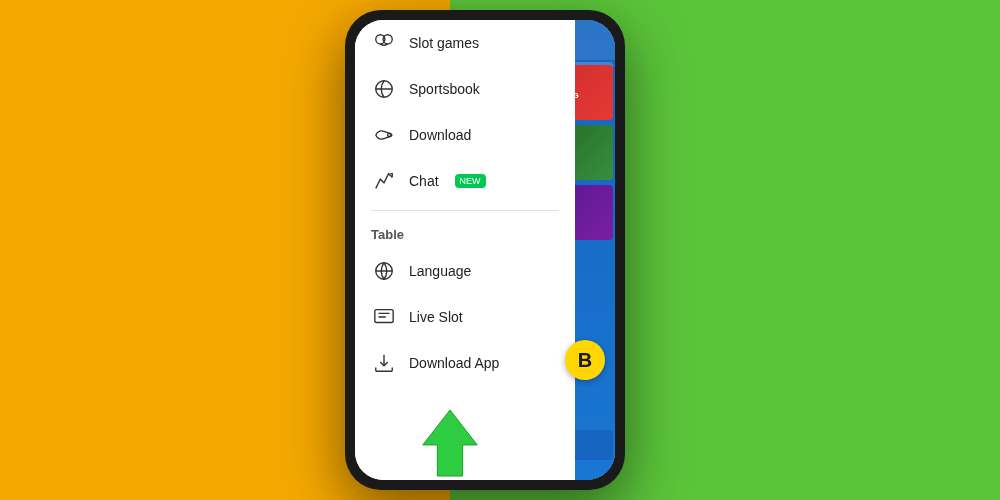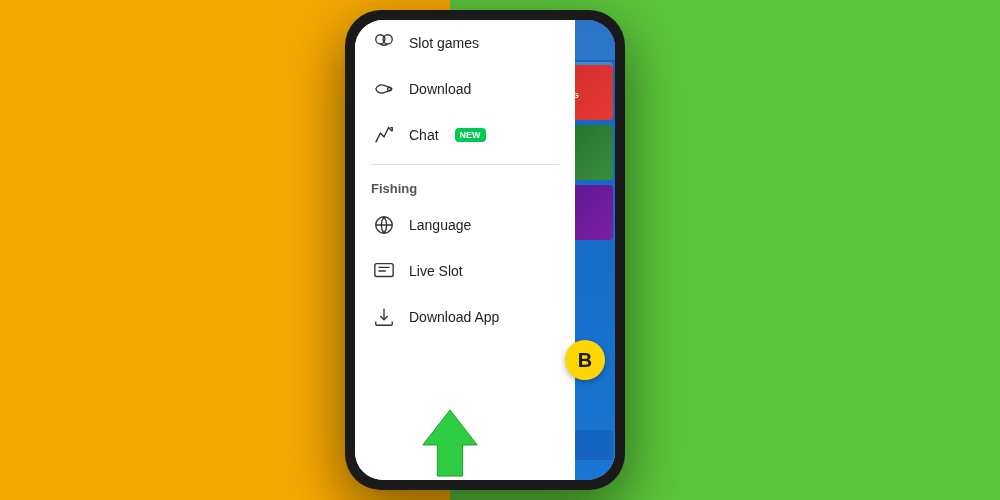--- a/index.html
+++ b/index.html
@@ -94,21 +94,21 @@
       align-items: center;
       justify-content: center;
       font-size: 16px;
       flex-shrink: 0;
     }
 
     .new-badge {
       background: #00C853;
       color: #fff;
       font-size: 9px;
-      font-weight: 700;
+      font-weight: 400;
       padding: 2px 5px;
       border-radius: 4px;
       margin-left: 4px;
       text-transform: uppercase;
     }
 
     .divider {
       height: 1px;
       background: #e0e0e0;
       margin: 6px 16px;
@@ -334,20 +334,30 @@
             <svg width="22" height="22" viewBox="0 0 24 24" fill="none" stroke="#333" stroke-width="1.5">
               <circle cx="8" cy="8" r="5" stroke="#333" stroke-width="1.5"></circle>
               <circle cx="16" cy="8" r="5" stroke="#333" stroke-width="1.5"></circle>
               <path d="M8 13 Q12 16 16 13" stroke="#333" stroke-width="1.5" fill="none"></path>
             </svg>
           </div>
           <span>Slot games</span>
         </div>
 
 
+        <div class="menu-item">
+          <div class="menu-icon">
+            <svg width="22" height="22" viewBox="0 0 24 24" fill="none" stroke="#333" stroke-width="1.5">
+              <circle cx="12" cy="12" r="9" stroke="#333" stroke-width="1.5"></circle>
+              <path d="M12 3 Q9 7 9 12 Q9 17 12 21" stroke="#333" stroke-width="1.5"></path>
+              <path d="M3 12 H21" stroke="#333" stroke-width="1.5"></path>
+            </svg>
+          </div>
+          <span>Sportsbook</span>
+        </div>
 
         <div class="menu-item">
           <div class="menu-icon">
             <svg width="22" height="22" viewBox="0 0 24 24" fill="none" stroke="#333" stroke-width="1.5">
               <path d="M3 12 Q6 6 12 8 Q18 10 21 12" stroke="#333" stroke-width="1.5"></path>
               <path d="M3 12 Q6 18 12 16 Q18 14 21 12" stroke="#333" stroke-width="1.5"></path>
               <circle cx="18" cy="12" r="2" stroke="#333" stroke-width="1.5"></circle>
             </svg>
           </div>
           <span>Download</span>
@@ -359,21 +369,21 @@
               <path d="M3 20 L8 10 L12 14 L17 4 L21 8" stroke="#333" stroke-width="1.5"></path>
               <path d="M19 4 L21 4 L21 8" stroke="#333" stroke-width="1.5"></path>
             </svg>
           </div>
           <span>Chat</span>
           <span class="new-badge">NEW</span>
         </div>
 
         <div class="divider"></div>
 
-        <div class="menu-section-label">Fishing</div>
+        <div class="menu-section-label">Table</div>
 
         <div class="menu-item">
           <div class="menu-icon">
             <svg width="22" height="22" viewBox="0 0 24 24" fill="none" stroke="#333" stroke-width="1.5">
               <circle cx="12" cy="12" r="9"></circle>
               <path d="M12 3 Q9 7 9 12 Q9 17 12 21"></path>
               <path d="M12 3 Q15 7 15 12 Q15 17 12 21"></path>
               <path d="M3 12 H21"></path>
             </svg>
           </div>

